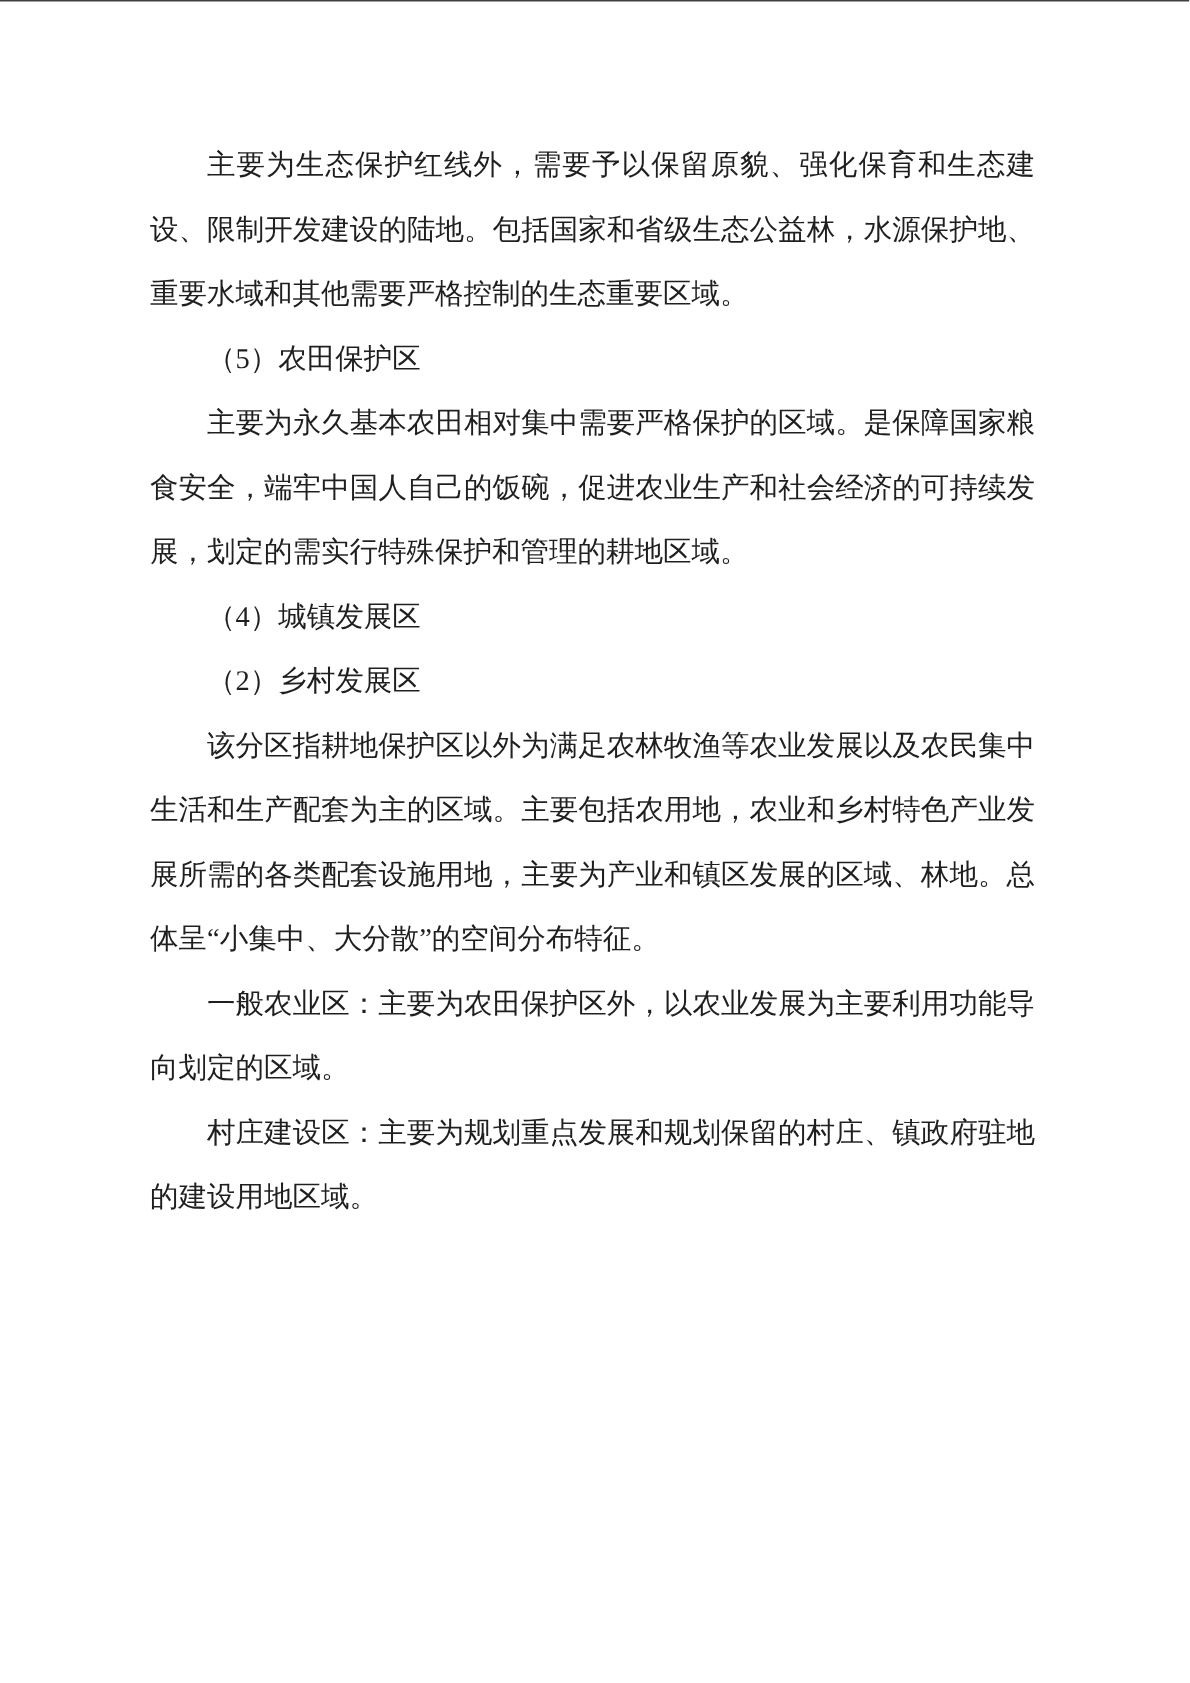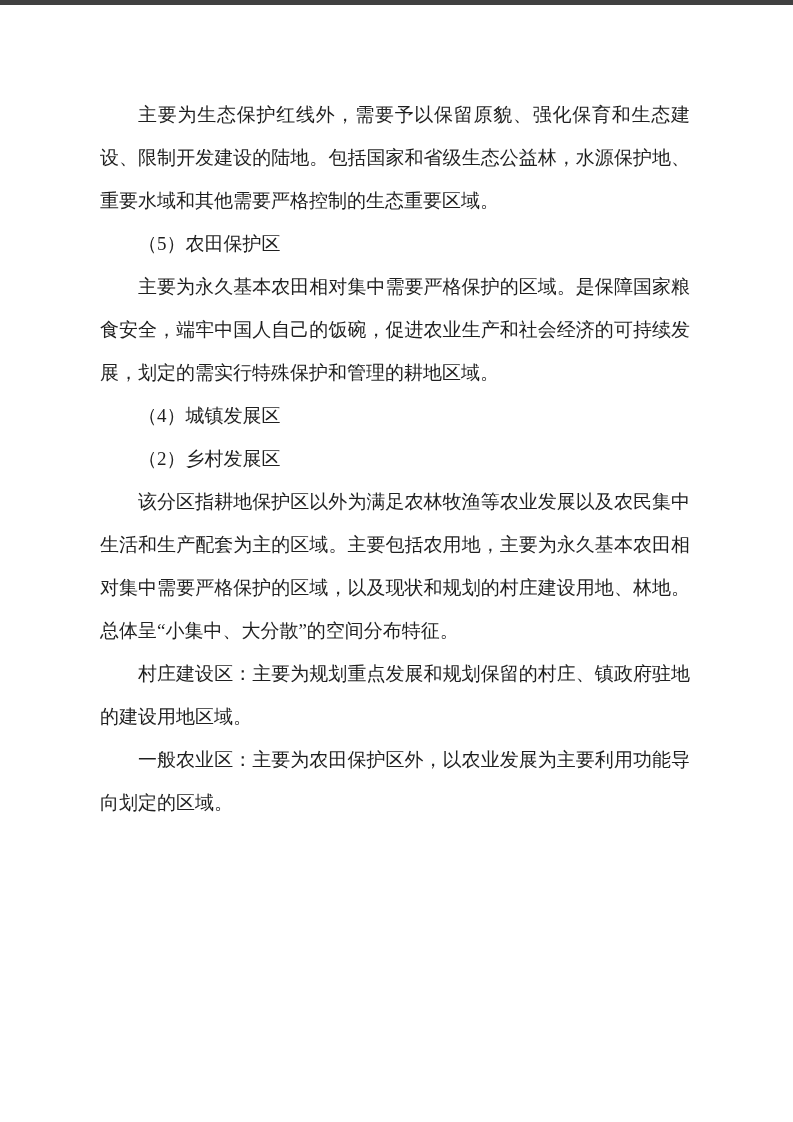--- a/index.html
+++ b/index.html
@@ -6,21 +6,21 @@
   html, body {
     margin: 0;
     padding: 0;
     background: #ffffff;
   }
   .page {
     position: relative;
     width: 793px;
     height: 996px;
     background: #ffffff;
-    border-top: 5px solid #404040;
+    border-top: 1px solid #404040;
     box-sizing: border-box;
     overflow: hidden;
     font-family: "Liberation Serif", "DejaVu Serif", serif;
   }
   .content {
     position: absolute;
     left: 100px;
     top: 88px;
     width: 590px;
     color: #1f1f1f;
@@ -48,18 +48,18 @@
 </head>
 <body>
 
 <div class="page">
   <div class="content">
     <p>主要为生态保护红线外，需要予以保留原貌、强化保育和生态建设、限制开发建设的陆地。包括国家和省级生态公益林，水源保护地、重要水域和其他需要严格控制的生态重要区域。</p>
     <p>（5）农田保护区</p>
     <p>主要为永久基本农田相对集中需要严格保护的区域。是保障国家粮食安全，端牢中国人自己的饭碗，促进农业生产和社会经济的可持续发展，划定的需实行特殊保护和管理的耕地区域。</p>
     <p>（4）城镇发展区</p>
     <p>（2）乡村发展区</p>
-    <p>该分区指耕地保护区以外为满足农林牧渔等农业发展以及农民集中生活和生产配套为主的区域。主要包括农用地，主要为永久基本农田相对集中需要严格保护的区域，以及现状和规划的村庄建设用地、林地。总体呈“小集中、大分散”的空间分布特征。</p>
+    <p>该分区指耕地保护区以外为满足农林牧渔等农业发展以及农民集中生活和生产配套为主的区域。主要包括农用地，农业和乡村特色产业发展所需的各类配套设施用地，主要为产业和镇区发展的区域、林地。总体呈“小集中、大分散”的空间分布特征。</p>
+    <p>一般农业区：主要为农田保护区外，以农业发展为主要利用功能导向划定的区域。</p>
     <p>村庄建设区：主要为规划重点发展和规划保留的村庄、镇政府驻地的建设用地区域。</p>
-    <p>一般农业区：主要为农田保护区外，以农业发展为主要利用功能导向划定的区域。</p>
   </div>
   <div class="page-footer">5</div>
 </div>
 
 </body></html>

